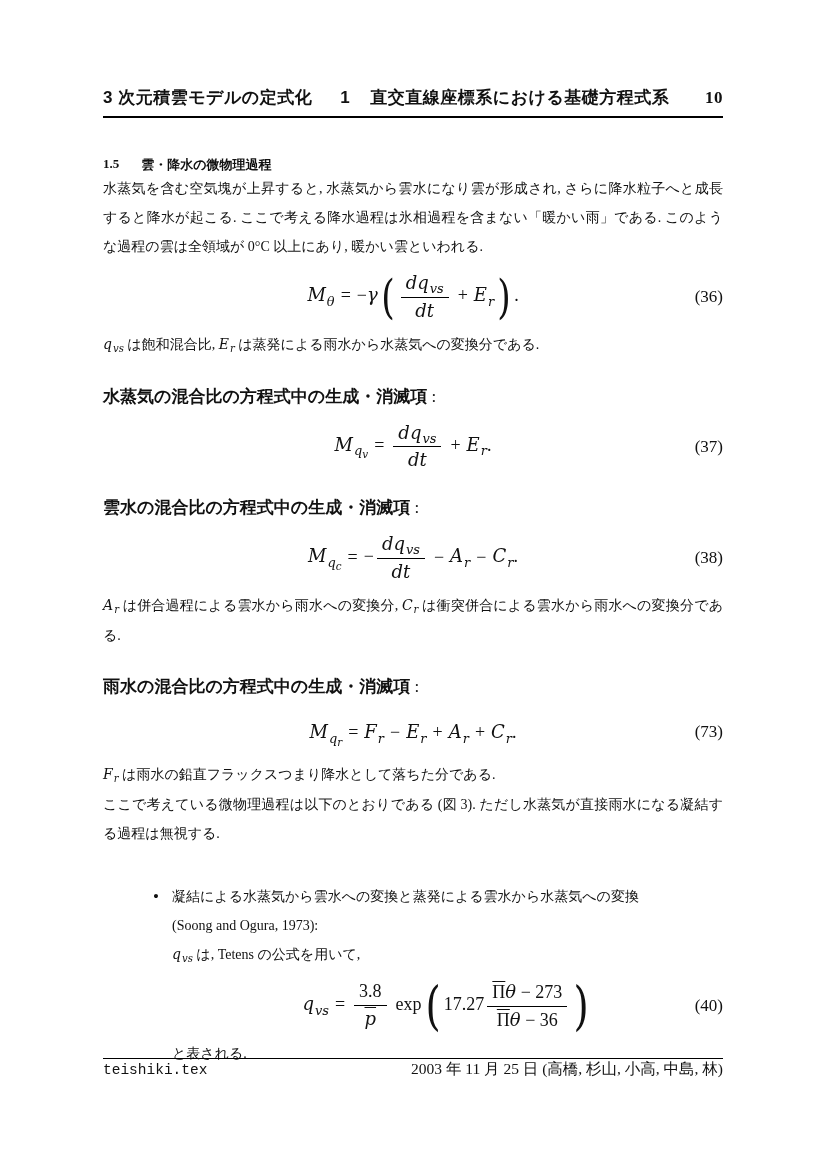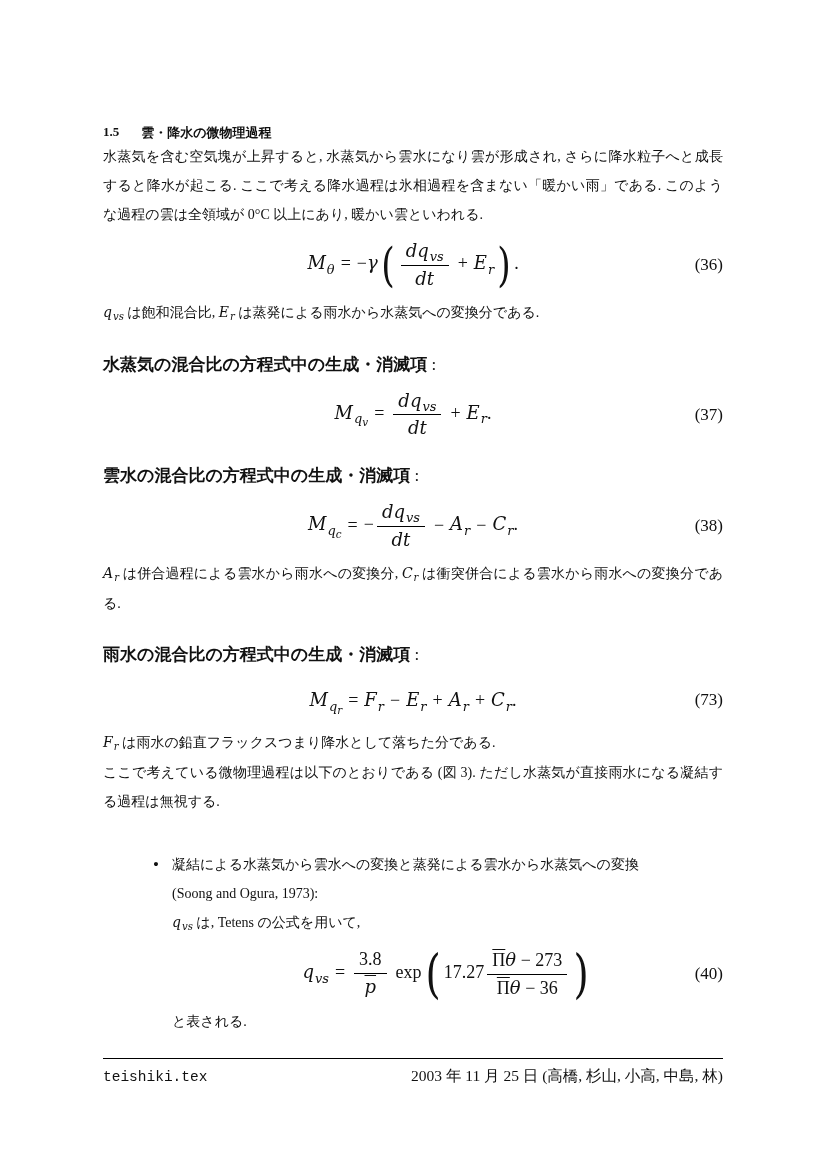--- a/index.html
+++ b/index.html
@@ -66,33 +66,41 @@
   
   .bullet-item { margin-top:34px; padding-left:50px; display:flex; }
   .bullet-marker { width:19px; flex:none; font-size:17px; line-height:29px; }
   .bullet-content { flex:1; }
   .tetens { margin-top:10px; }
   .closing { margin-top:12px; }
 
   
   .footer {
     position:absolute; left:103px; right:103px; top:1058px;
-    border-top:1.5px solid #000; padding-top:7px;
+    border-top:1.5px solid #000; 
     display:flex; justify-content:space-between; align-items:baseline;
     font-size:15.5px;
     text-align:right;
   }
   .footer .fname { font-family:"Liberation Mono","DejaVu Sans Mono",monospace; font-size:14.5px; }
 </style>
 </head>
 <body>
 
 <div class="page">
   <div class="content">
 
+    <div class="pagehead">
+      <span>3 次元積雲モデルの定式化</span>
+      <span class="gap1"></span>
+      <span>1</span>
+      <span class="gap2"></span>
+      <span>直交直線座標系における基礎方程式系</span>
+      <span class="pageno">10</span>
+    </div>
 
     <div class="section-head">
       <span class="secno">1.5</span>
       <span>雲・降水の微物理過程</span>
     </div>
 
     <p class="body intro">水蒸気を含む空気塊が上昇すると, 水蒸気から雲水になり雲が形成され, さらに降水粒子へと成長すると降水が起こる. ここで考える降水過程は氷相過程を含まない「暖かい雨」である. このような過程の雲は全領域が 0°C 以上にあり, 暖かい雲といわれる.</p>
 
     <div class="eq">
       <span class="eqbody"><span class="mi">M</span><span class="sub mi">θ</span><span class="op">=</span><span class="mr">−</span><span class="mi">γ</span><span class="bigp">(</span><span class="frac"><span class="fnum"><span class="mi">dq</span><span class="sub mi">vs</span></span><span class="fden"><span class="mi">dt</span></span></span><span class="op">+</span><span class="mi">E</span><span class="sub mi">r</span><span class="bigp">)</span><span class="mr">.</span></span>

